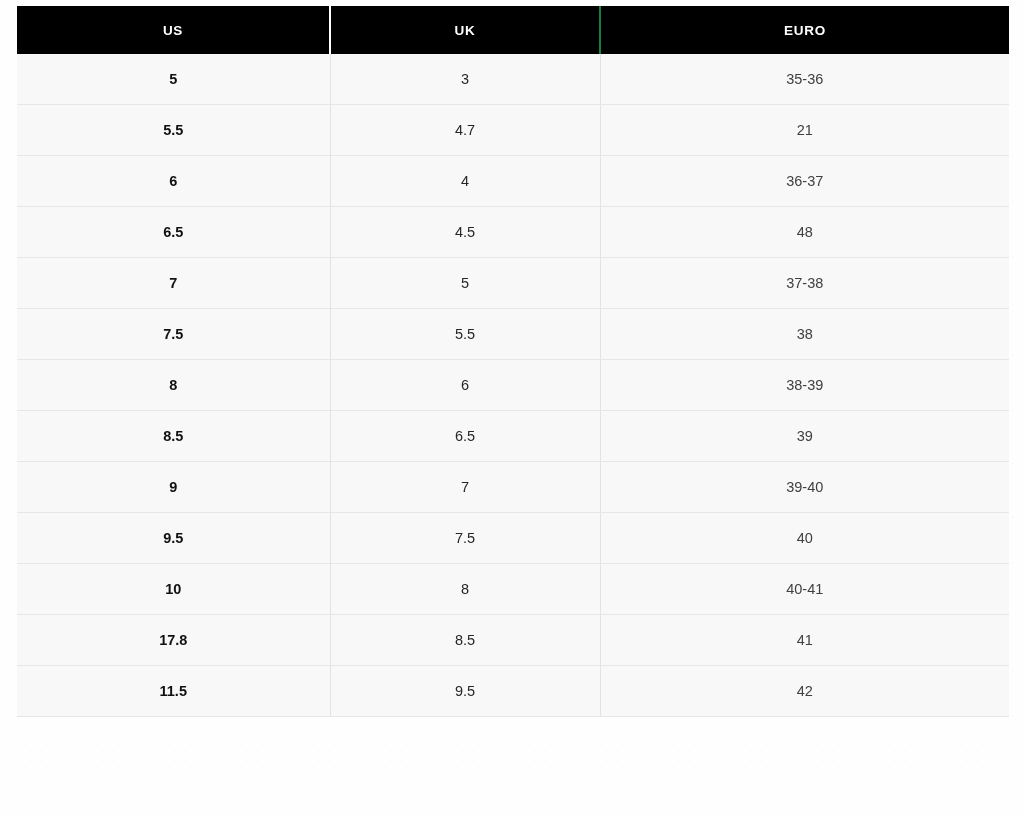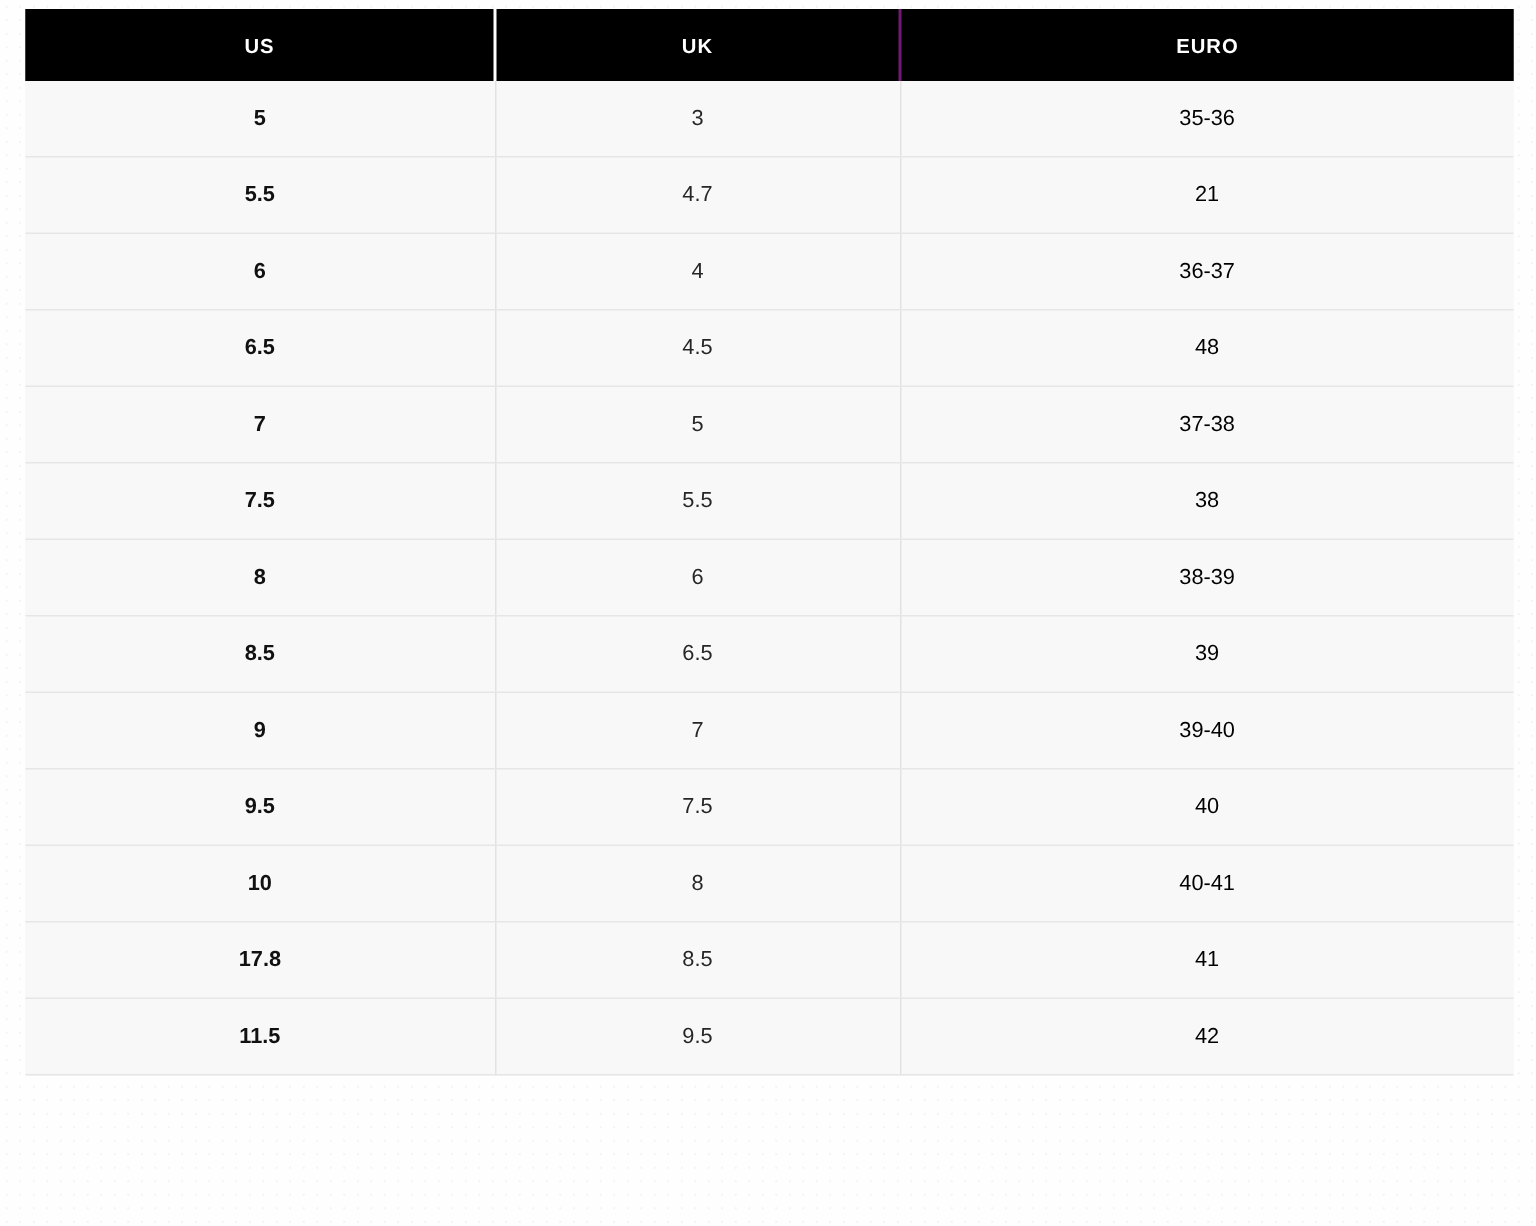--- a/index.html
+++ b/index.html
@@ -54,21 +54,21 @@
     color: #ffffff;
     font-size: 13.5px;
     font-weight: bold;
     letter-spacing: 0.7px;
     text-align: center;
     vertical-align: middle;
     border: none;
     background: #000000;
   }
   thead th.cell-us   { border-right: 2px solid #ffffff; }
-  thead th.cell-uk   { border-right: 2px solid #701a75; }
+  thead th.cell-uk   { border-right: 2px solid #15803d; }
 
   tbody tr.data-row {
     background: #f8f8f8;
   }
 
   tbody td {
     height: 50px;
     padding: 0;
     margin: 0;
     text-align: center;
@@ -86,21 +86,21 @@
   }
   tbody td.cell-uk {
     font-size: 14.5px;
     font-weight: normal;
     color: #262626;
     border-right: 1px solid #e2e2e2;
   }
   tbody td.cell-euro {
     font-size: 14.5px;
     font-weight: normal;
-    color: #000000;
+    color: #404040;
   }
 
   tbody tr.data-row:last-child td {
     border-bottom: 1px solid #e6e6e6;
   }
 </style>
 </head>
 <body>
 
 <div class="page">

